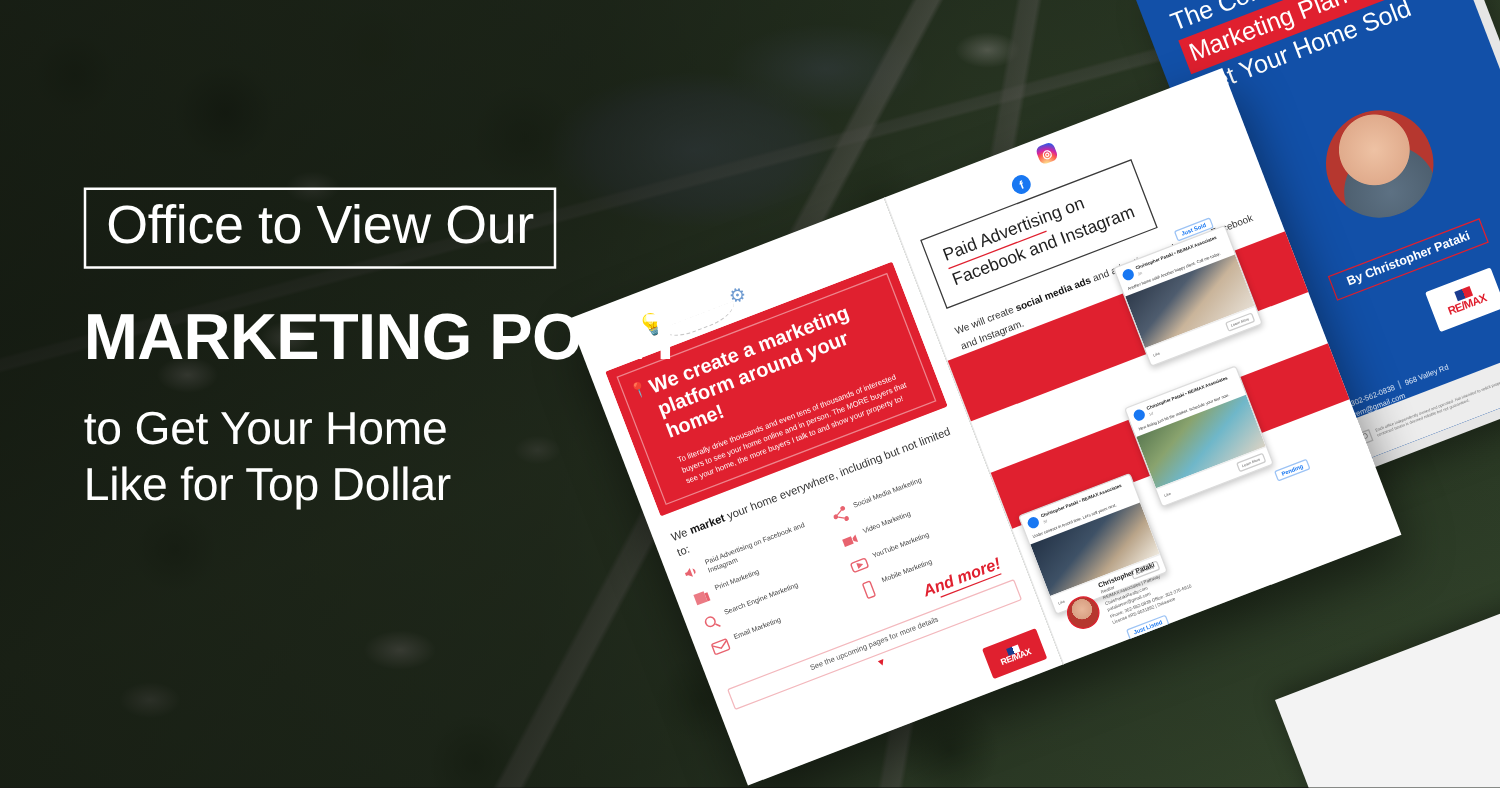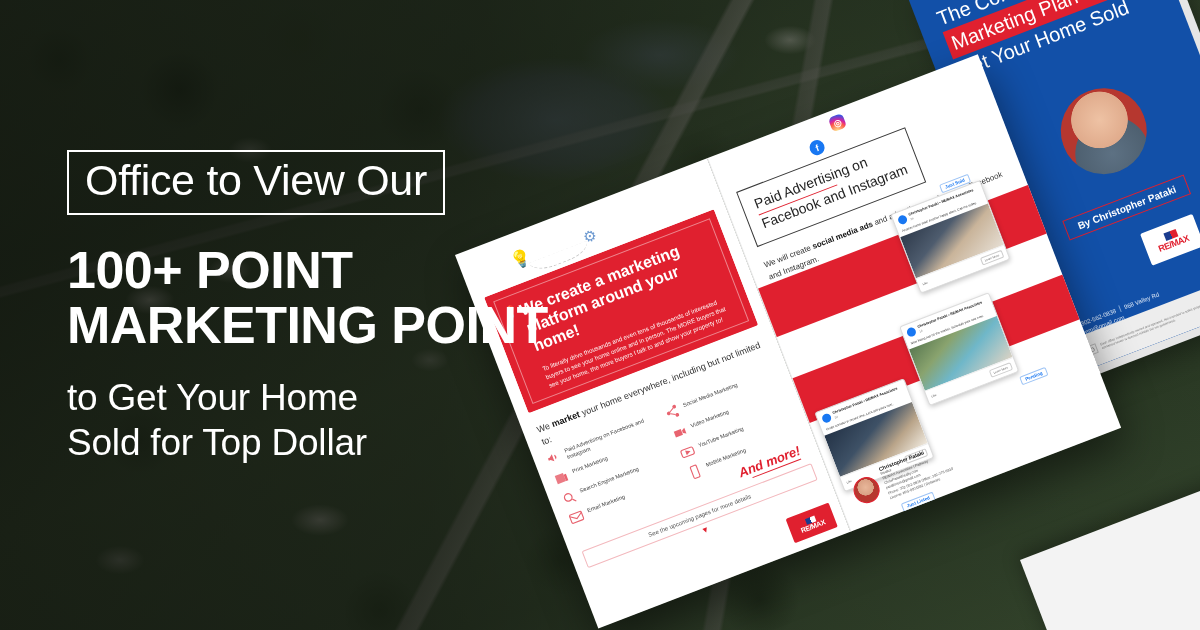--- a/index.html
+++ b/index.html
@@ -425,20 +425,19 @@
       </div>
     </div>
   </div>
 </div>
 
 <div id="headline">
   <div class="cta-box">
     <span>Office to View Our</span>
   </div>
   <div class="h-big">
-    <div>100+ POINT</div>
     <div>MARKETING POINT</div>
   </div>
   <div class="h-sub">
     <div>to Get Your Home</div>
-    <div>Sold for Top Dollar</div>
+    <div>Like for Top Dollar</div>
   </div>
 </div>
 
 </body></html>

